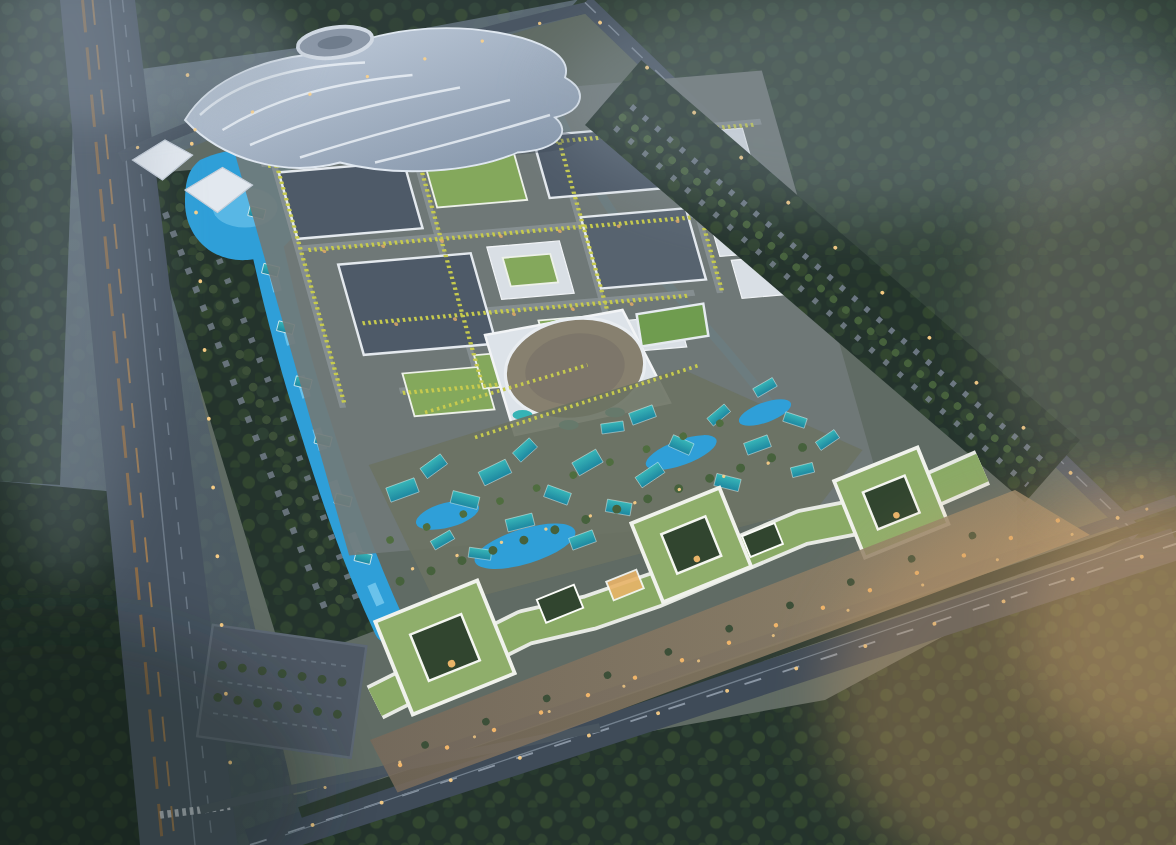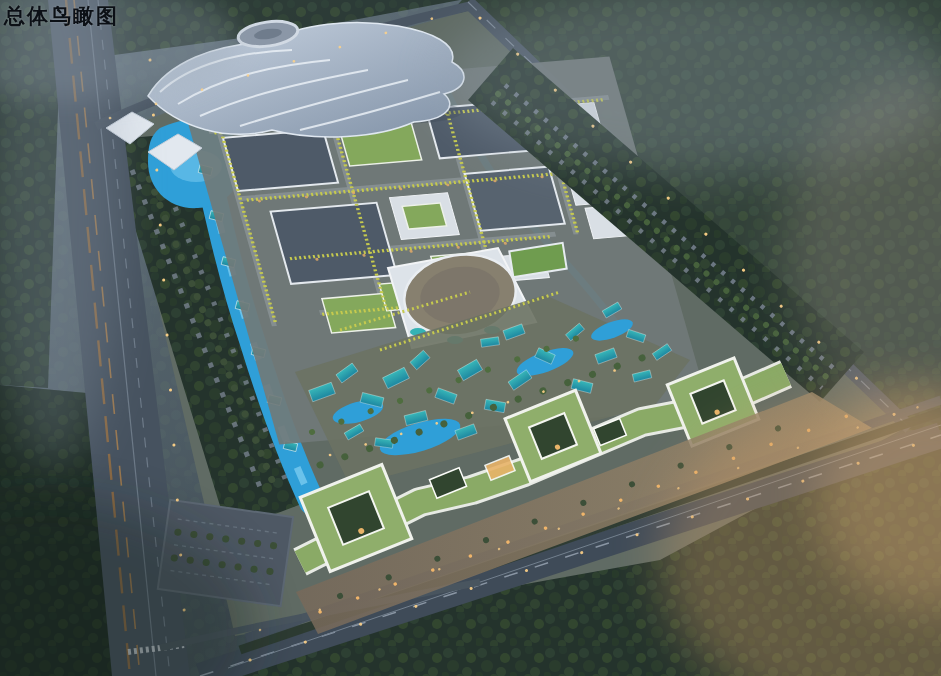--- a/index.html
+++ b/index.html
@@ -280,14 +280,13 @@
     <ellipse cx="55" cy="200" rx="65" ry="270" fill="#8f9cab" opacity="0.30" filter="url(#b24)"></ellipse>
     <ellipse cx="70" cy="40" rx="170" ry="60" fill="#93a0ae" opacity="0.30" filter="url(#b14)"></ellipse>
     <ellipse cx="45" cy="630" rx="210" ry="130" fill="#17241f" opacity="0.35" filter="url(#b24)"></ellipse>
   </g>
   <g>
     <ellipse cx="890" cy="560" rx="230" ry="170" fill="var(--glow)" opacity="0.38" filter="url(#b24)"></ellipse>
     <ellipse cx="935" cy="500" rx="120" ry="110" fill="#e8b87e" opacity="0.30" filter="url(#b24)"></ellipse>
   </g>
 </svg>
 
-<div class="title">总体鸟瞰图</div>
 </div>
 
 </body></html>

